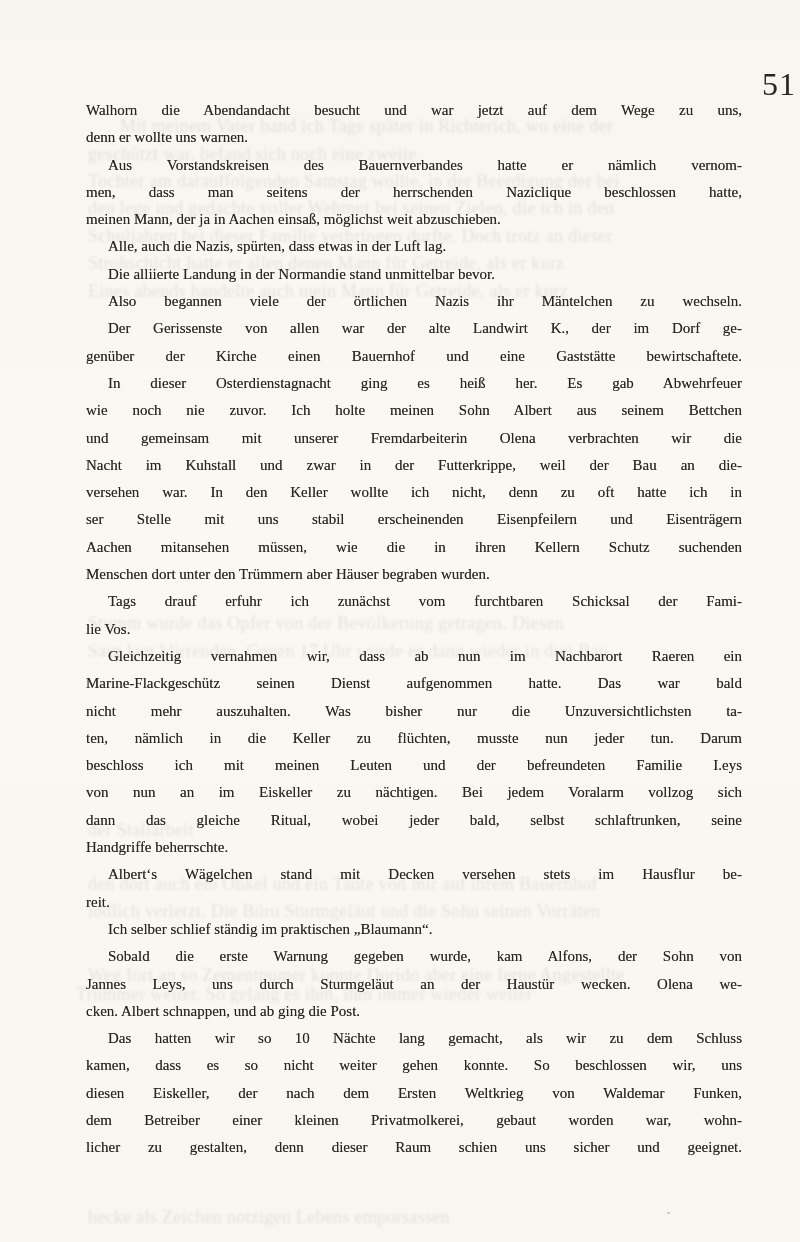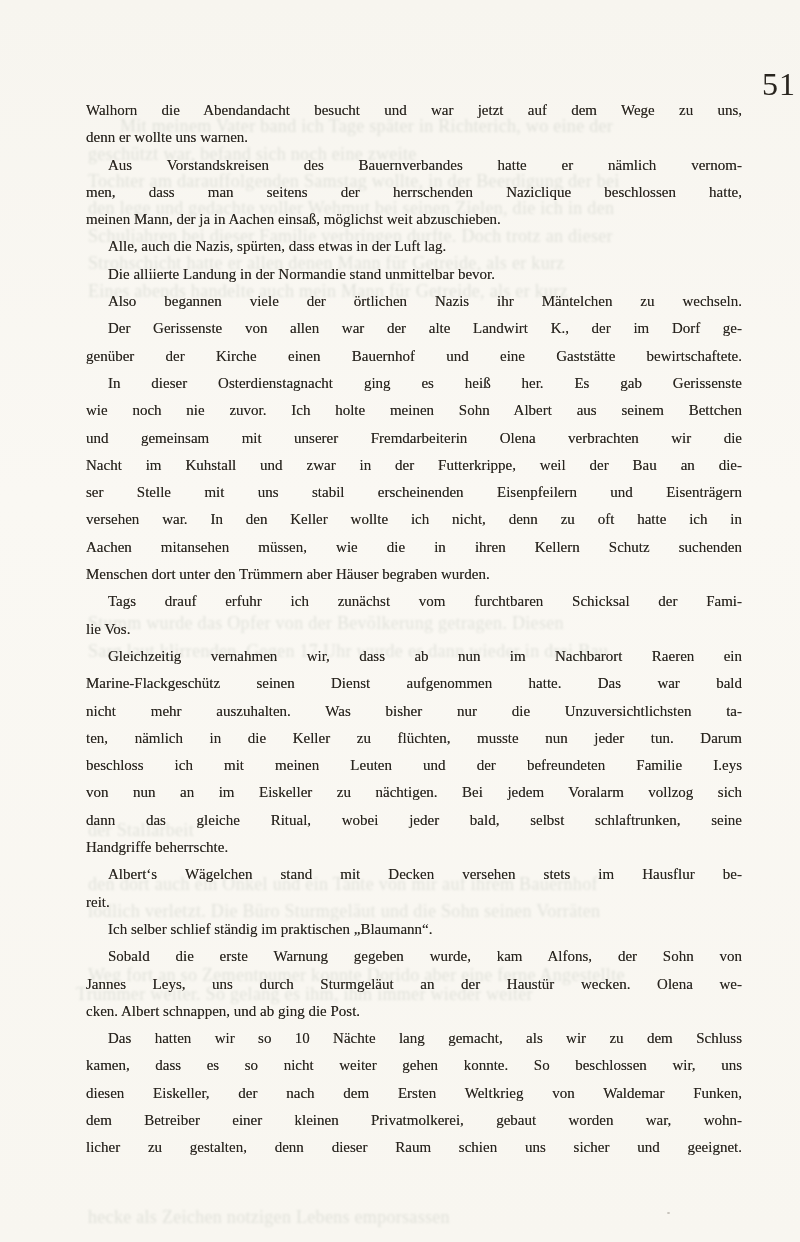--- a/index.html
+++ b/index.html
@@ -100,26 +100,26 @@
       <div class="line just">Walhorn die Abendandacht besucht und war jetzt auf dem Wege zu uns,</div>
       <div class="line">denn er wollte uns warnen.</div>
       <div class="line just ind">Aus Vorstandskreisen des Bauernverbandes hatte er nämlich vernom-</div>
       <div class="line just">men, dass man seitens der herrschenden Naziclique beschlossen hatte,</div>
       <div class="line">meinen Mann, der ja in Aachen einsaß, möglichst weit abzuschieben.</div>
       <div class="line ind">Alle, auch die Nazis, spürten, dass etwas in der Luft lag.</div>
       <div class="line ind">Die alliierte Landung in der Normandie stand unmittelbar bevor.</div>
       <div class="line just ind">Also begannen viele der örtlichen Nazis ihr Mäntelchen zu wechseln.</div>
       <div class="line just ind">Der Gerissenste von allen war der alte Landwirt K., der im Dorf ge-</div>
       <div class="line just">genüber der Kirche einen Bauernhof und eine Gaststätte bewirtschaftete.</div>
-      <div class="line just ind">In dieser Osterdienstagnacht ging es heiß her. Es gab Gerissenste</div>
+      <div class="line just ind">In dieser Osterdienstagnacht ging es heiß her. Es gab Abwehrfeuer</div>
       <div class="line just">wie noch nie zuvor. Ich holte meinen Sohn Albert aus seinem Bettchen</div>
       <div class="line just">und gemeinsam mit unserer Fremdarbeiterin Olena verbrachten wir die</div>
       <div class="line just">Nacht im Kuhstall und zwar in der Futterkrippe, weil der Bau an die-</div>
+      <div class="line just">versehen war. In den Keller wollte ich nicht, denn zu oft hatte ich in</div>
       <div class="line just">ser Stelle mit uns stabil erscheinenden Eisenpfeilern und Eisenträgern</div>
-      <div class="line just">versehen war. In den Keller wollte ich nicht, denn zu oft hatte ich in</div>
       <div class="line just">Aachen mitansehen müssen, wie die in ihren Kellern Schutz suchenden</div>
       <div class="line">Menschen dort unter den Trümmern aber Häuser begraben wurden.</div>
       <div class="line just ind">Tags drauf erfuhr ich zunächst vom furchtbaren Schicksal der Fami-</div>
       <div class="line">lie Vos.</div>
       <div class="line just ind">Gleichzeitig vernahmen wir, dass ab nun im Nachbarort Raeren ein</div>
       <div class="line just">Marine-Flackgeschütz seinen Dienst aufgenommen hatte. Das war bald</div>
       <div class="line just">nicht mehr auszuhalten. Was bisher nur die Unzuversichtlichsten ta-</div>
       <div class="line just">ten, nämlich in die Keller zu flüchten, musste nun jeder tun. Darum</div>
       <div class="line just">beschloss ich mit meinen Leuten und der befreundeten Familie I.eys</div>
       <div class="line just">von nun an im Eiskeller zu nächtigen. Bei jedem Voralarm vollzog sich</div>

